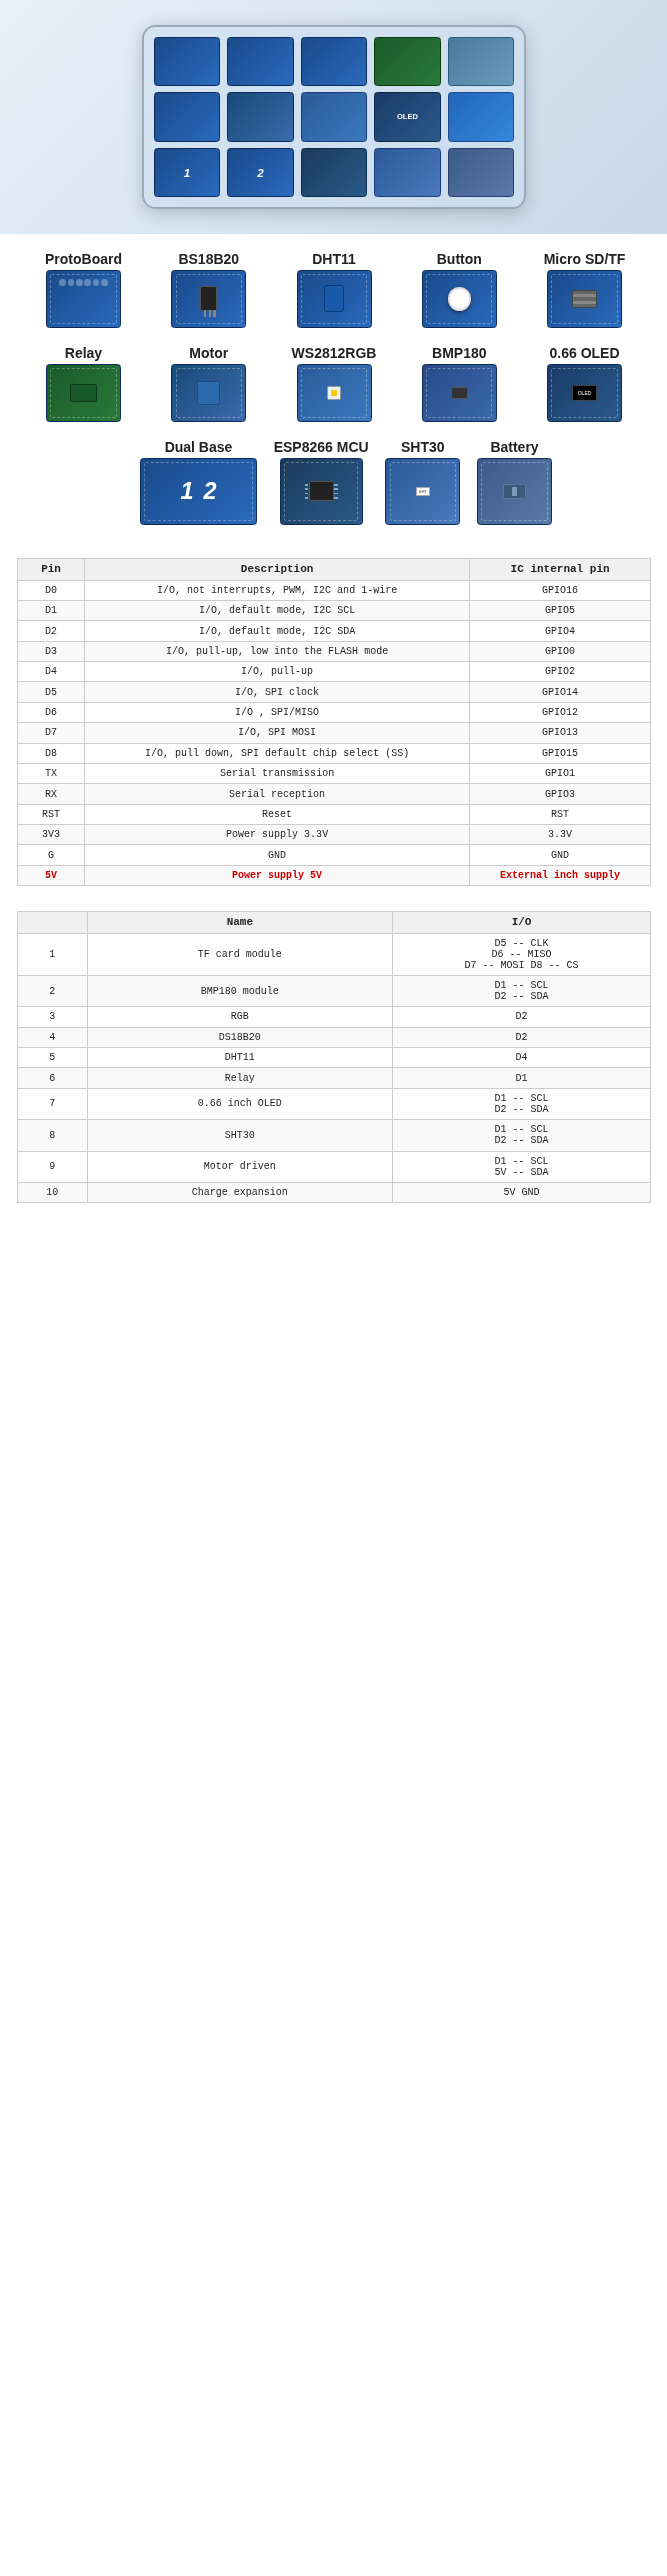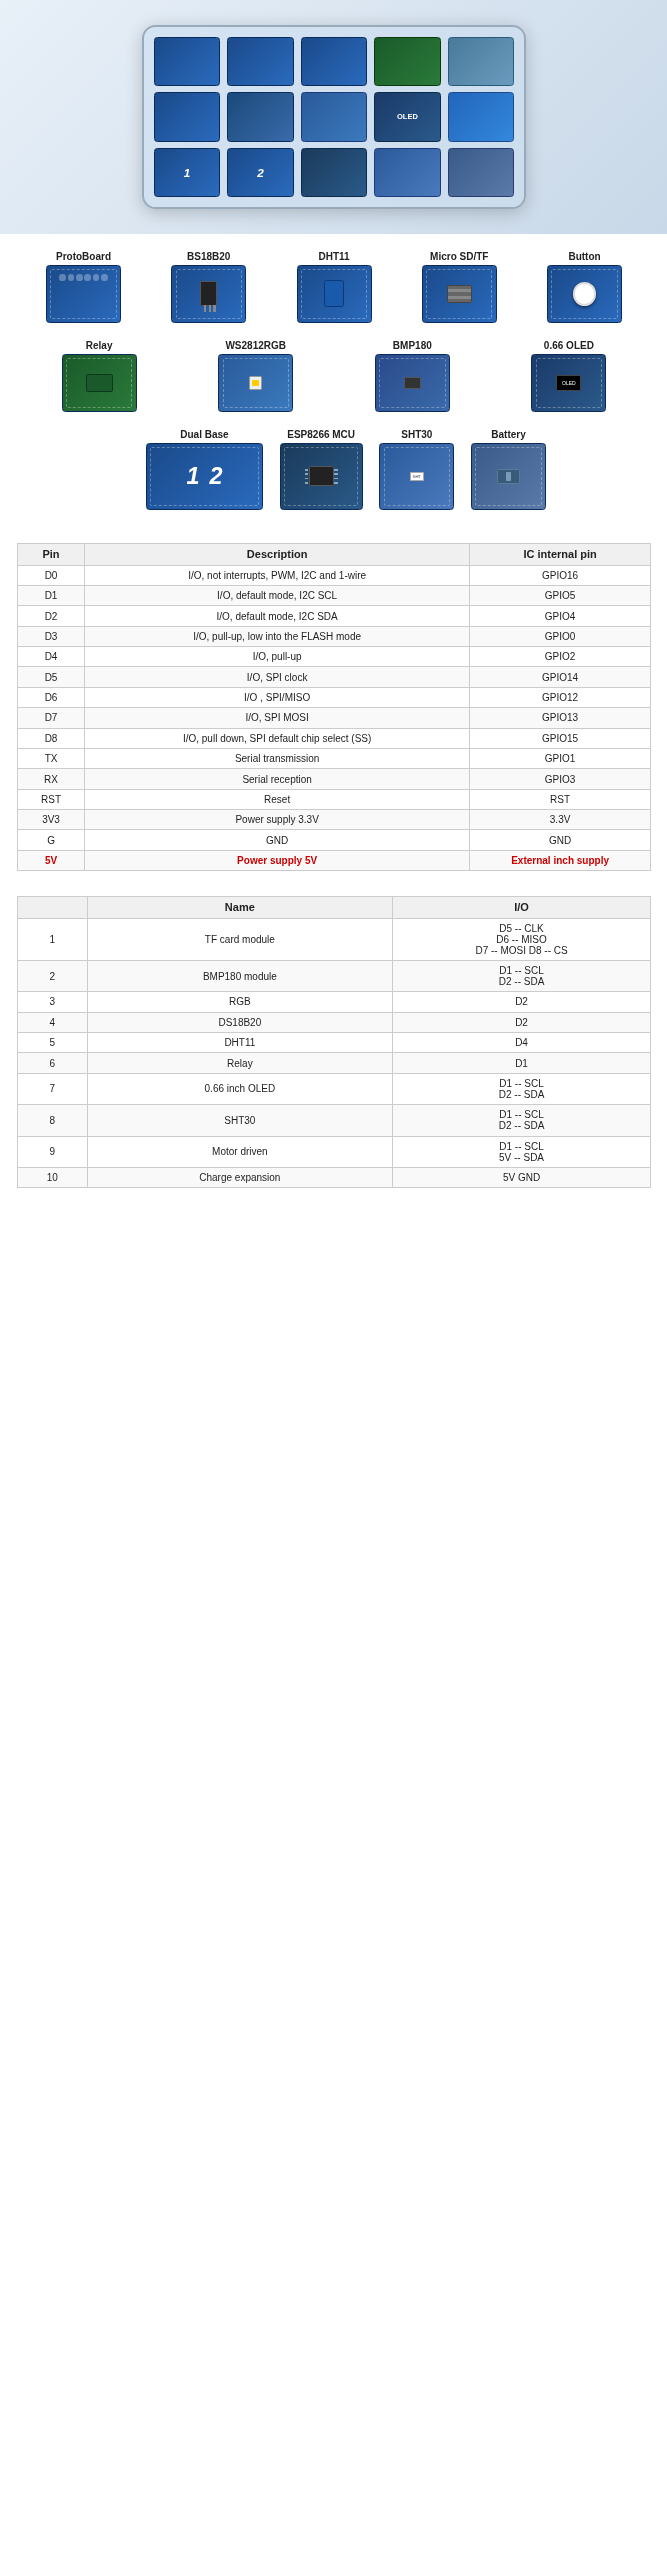--- a/index.html
+++ b/index.html
@@ -35,21 +35,21 @@
       flex-wrap: nowrap;
     }
     .component-item {
       display: flex;
       flex-direction: column;
       align-items: center;
       gap: 3.3px;
       flex: 1;
     }
     .component-label {
-      font-size: 10px;
+      font-size: 14px;
       font-weight: bold;
       color: #222;
       text-align: left;
       white-space: nowrap;
     }
     .component-img {
       width: 75px;
       height: 58px;
       background: linear-gradient(135deg, #1a4a8a, #2a6abd);
       border-radius: 3.3px;
@@ -97,20 +97,21 @@
     }
 
     
     .table-section {
       padding: 8.3px 16.7px;
     }
     table {
       width: 100%;
       border-collapse: collapse;
       margin-bottom: 8.3px;
+      font-family: Liberation Mono, monospace;
     }
     table th, table td {
       border: 0.8px solid #ccc;
       padding: 4.2px 8.3px;
       text-align: center;
     }
     table th {
       background: #f0f0f0;
       font-weight: bold;
       font-size: 11px;
@@ -185,41 +186,47 @@
         </div>
       </div>
     </div>
     <div class="component-item">
       <span class="component-label">DHT11</span>
       <div class="component-img">
         <div style="width:20px;height:27px;background:#1a5aaa;border-radius:2.5px;border:1.7px solid #0a3a7a;"></div>
       </div>
     </div>
     <div class="component-item">
+      <span class="component-label">Button</span>
+      <div class="component-img">
+        <div style="width:23.4px;height:23.4px;background:#ffffff;border-radius:50%;border:2.5px solid #ddd;box-shadow:0 1.7px 3.3px rgba(0,0,0,0.5);"></div>
+      </div>
+    </div>
+    <div class="component-item">
       <span class="component-label">Micro SD/TF</span>
       <div class="component-img">
         <div style="width:25px;height:18.4px;background:#666;border-radius:1.7px;border:0.8px solid #444;">
           <div style="width:100%;height:3.3px;background:#888;margin-top:3.3px;"></div>
           <div style="width:100%;height:3.3px;background:#888;margin-top:3.3px;"></div>
         </div>
       </div>
     </div>
-    <div class="component-item">
-      <span class="component-label">Button</span>
-      <div class="component-img">
-        <div style="width:23.4px;height:23.4px;background:#ffffff;border-radius:50%;border:2.5px solid #ddd;box-shadow:0 1.7px 3.3px rgba(0,0,0,0.5);"></div>
-      </div>
-    </div>
   </div>
 
   <div class="component-row">
     <div class="component-item">
       <span class="component-label">Relay</span>
       <div class="component-img relay-img">
         <div style="width:27px;height:18.4px;background:#1a5a2a;border-radius:1.7px;border:1.7px solid #0a3a1a;"></div>
+      </div>
+    </div>
+    <div class="component-item">
+      <span class="component-label">Motor</span>
+      <div class="component-img motor-img">
+        <div style="width:23.4px;height:23.4px;background:#2a6aaa;border-radius:2.5px;border:0.8px solid #1a4a8a;"></div>
       </div>
     </div>
     <div class="component-item">
       <span class="component-label">WS2812RGB</span>
       <div class="component-img rgb-img">
         <div style="width:13.4px;height:13.4px;background:rgba(255,255,255,0.9);border-radius:1.7px;border:0.8px solid #999;display:flex;align-items:center;justify-content:center;">
           <div style="width:6.7px;height:6.7px;background:#ffcc00;border-radius:0.8px;"></div>
         </div>
       </div>
     </div>

